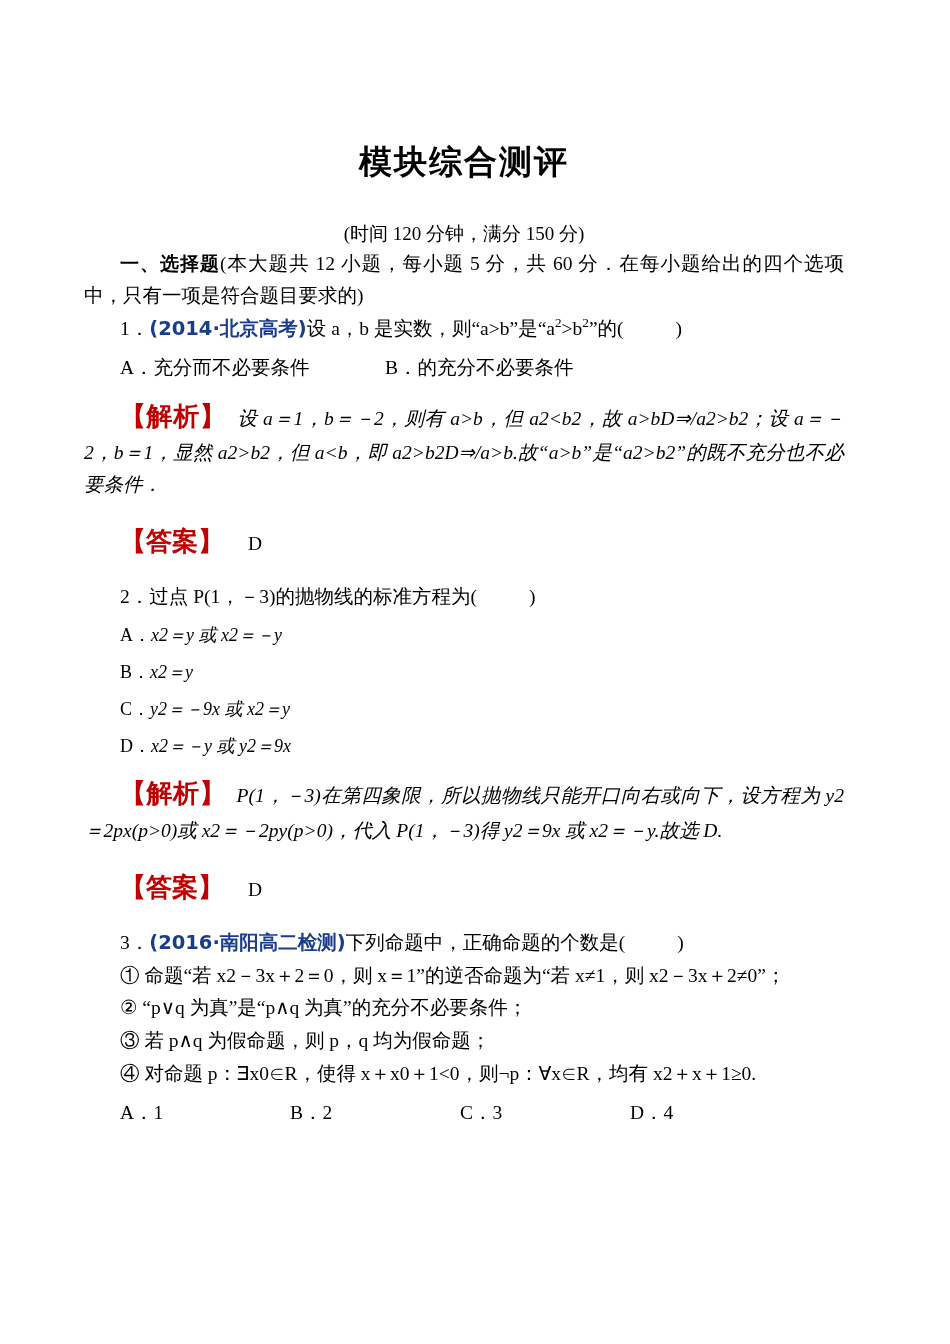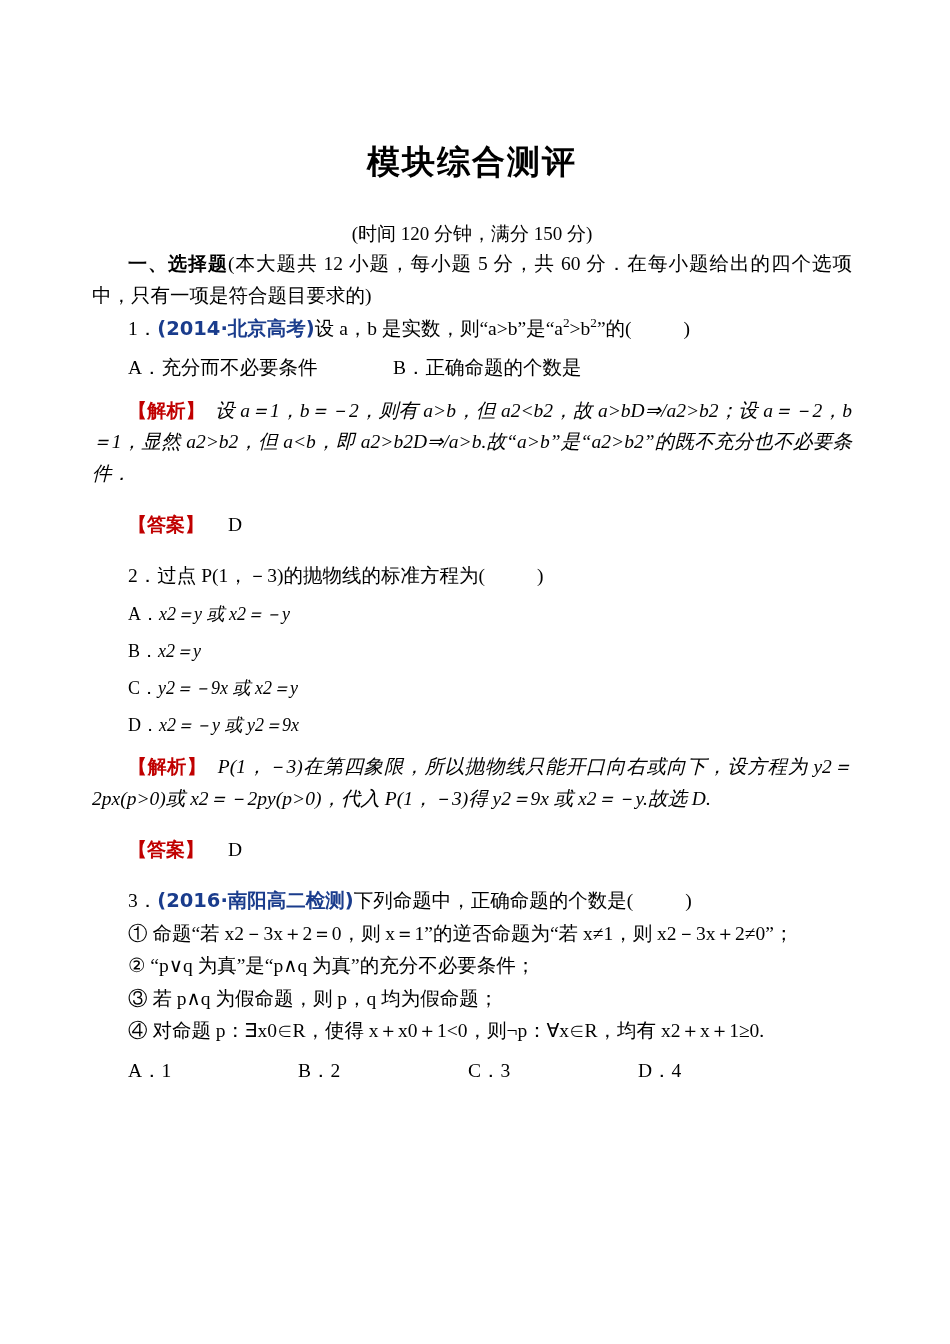--- a/index.html
+++ b/index.html
@@ -17,21 +17,21 @@
   }
   .page {
     width: 950px;
     height: 1344px;
     padding: 0;
     box-sizing: border-box;
     position: relative;
   }
   .content {
     position: absolute;
-    left: 92px;
+    left: 84px;
     top: 0;
     width: 760px;
   }
   .doc-title {
     text-align: center;
     font-family: "DejaVu Sans", sans-serif;
     font-weight: bold;
     font-size: 33px;
     letter-spacing: 2px;
     margin-top: 140px;
@@ -59,21 +59,21 @@
   }
   .blue {
     color: #1a3c8c;
     font-weight: bold;
     font-family: "DejaVu Sans", sans-serif;
   }
   .red {
     color: #c00000;
     font-weight: bold;
     font-family: "DejaVu Sans", sans-serif;
-    font-size: 19px;
+    font-size: 26px;
   }
   .it {
     font-style: italic;
   }
   .opt-row {
     display: flex;
     font-size: 19.5px;
     line-height: 1.62;
     margin-top: 8px;
     padding-left: 36px;
@@ -125,21 +125,21 @@
     <p class="para indent">
       <span class="sec-head">一、选择题</span><span>(本大题共 12 小题，每小题 5 分，共 60 分．在每小题给出的四个选项中，只有一项是符合题目要求的)</span>
     </p>
 
     <p class="para indent">
       <span>1．</span><span class="blue">(2014·北京高考)</span><span>设 a，b 是实数，则“a&gt;b”是“a</span><sup>2</sup><span>&gt;b</span><sup>2</sup><span>”的(</span><span class="blank"></span><span>)</span>
     </p>
 
     <div class="opt-row">
       <span class="opt opt-a"><span>A．</span><span>充分而不必要条件</span></span>
-      <span class="opt opt-b"><span>B．</span><span>正确命题的个数是</span></span>
+      <span class="opt opt-b"><span>B．</span><span>的充分不必要条件</span></span>
     </div>
 
     <p class="hang indent">
       <span class="red">【解析】</span>&nbsp;&nbsp;<span class="it">设 a＝1，b＝－2，则有 a&gt;b，但 a2&lt;b2，故 a&gt;bD⇒/a2&gt;b2；设 a＝－2，b＝1，显然 a2&gt;b2，但 a&lt;b，即 a2&gt;b2D⇒/a&gt;b.故“a&gt;b”是“a2&gt;b2”的既不充分也不必要条件．</span>
     </p>
 
     <p class="ans-line indent">
       <span class="red">【答案】</span><span class="ans-val">D</span>
     </p>
 

